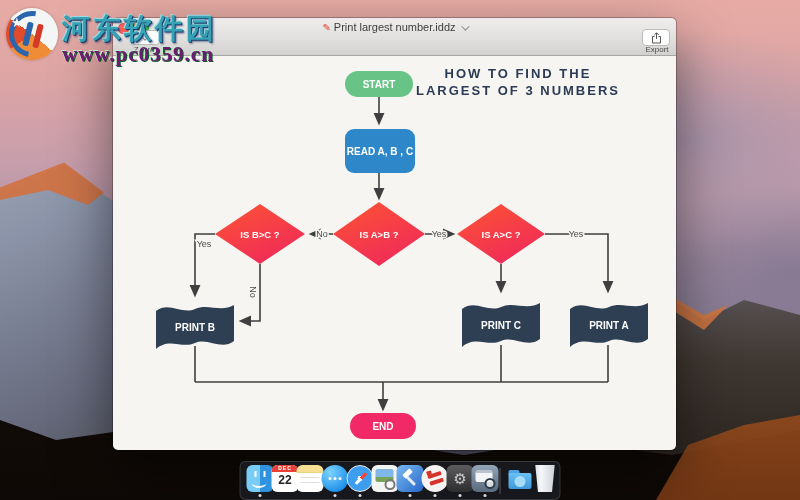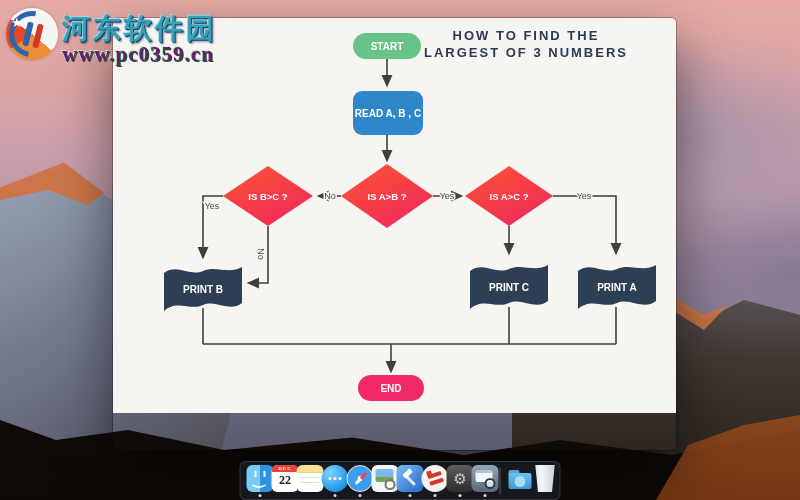--- a/index.html
+++ b/index.html
@@ -61,34 +61,34 @@
   .chev-down{display:inline-block;width:5px;height:5px;border-right:1.5px solid #8a8a8a;
     border-bottom:1.5px solid #8a8a8a;transform:rotate(45deg) translateY(-2px);margin-left:5px;}
   .zoom-btn{position:absolute;left:17px;top:12px;width:28px;height:13px;background:#fdfdfd;
     border:1px solid #bdbbba;border-radius:4px;display:flex;align-items:center;justify-content:center;}
   .zoom-btn .chev-down{margin:0;transform:rotate(45deg) translate(-1px,-1px);}
   .tool-label{position:absolute;font-size:8px;color:#4a4a4a;text-align:center;}
   .zoom-label{left:11px;top:27px;width:40px;}
   .export-btn{position:absolute;right:6px;top:11px;width:26px;height:15px;background:#fdfdfd;
     border:1px solid #bdbbba;border-radius:4px;display:flex;align-items:center;justify-content:center;}
   .export-label{right:0px;top:27px;width:38px;}
-  .canvas{position:relative;height:395px;background:#f6f5f1;padding-left:8px;}
+  .canvas{position:relative;height:395px;background:#f6f5f1;}
   .canvas svg{display:block;}
   svg text{font-family:"Liberation Sans",sans-serif;}
   .node-text{fill:#ffffff;font-weight:bold;font-size:10px;}
   .d-text{fill:#ffffff;font-weight:bold;font-size:9.5px;}
   .fc-title{font-weight:bold;font-size:13px;letter-spacing:2px;}
   .edge-label{font-size:9px;paint-order:stroke;stroke:#f6f5f1;stroke-width:3px;}
   .edges polyline,.edges line{fill:none;stroke-width:1.6;}
 
   
   .dock{position:absolute;left:50%;top:461px;transform:translateX(-50%);z-index:20;
     display:inline-flex;align-items:center;gap:3px;padding:3px 6px;height:31px;
     background:rgba(26,29,36,.78);border:1px solid rgba(255,255,255,.14);border-radius:6px;}
-  .dock-item{position:relative;width:22px;height:31px;font-family:Liberation Serif, serif;}
+  .dock-item{position:relative;width:22px;height:31px;}
   .dock-icon{position:absolute;top:0;left:0;width:27px;height:27px;border-radius:6px;overflow:hidden;}
   .dot{position:absolute;bottom:-1px;left:12px;width:3px;height:3px;border-radius:50%;
     background:rgba(255,255,255,.85);display:none;}
   .running .dot{display:block;}
   .dock-sep{width:1px;height:26px;background:rgba(255,255,255,.28);margin:0 3px;}
 
   .ic-finder{background:linear-gradient(90deg,#79ccf5 0 50%,#2f93e0 50% 100%);}
   .ic-finder::before{content:"";position:absolute;left:8px;top:6px;width:2px;height:6px;background:#fff;
     box-shadow:9px 0 0 #fff;}
   .ic-finder::after{content:"";position:absolute;left:5px;bottom:4px;width:15px;height:8px;
@@ -158,20 +158,39 @@
       <div class="wm-swoosh"></div>
       <div class="wm-star">★</div>
       <div class="wm-bar-blue"></div>
       <div class="wm-bar-red"></div>
     </div>
     <div class="wm-name">河东软件园</div>
     <div class="wm-url">www.pc0359.cn</div>
   </div>
 
   <div class="window">
+    <div class="titlebar">
+      <div class="tl tl-close"></div>
+      <div class="tl tl-min"></div>
+      <div class="tl tl-max"></div>
+      <div class="title-wrap">
+        <span class="pencil">✎</span><span>Print largest number.iddz</span><span class="chev-down"></span>
+      </div>
+      <div class="zoom-btn">
+        <span class="chev-down"></span>
+      </div>
+      <div class="tool-label zoom-label">Zoom</div>
+      <div class="export-btn">
+        <svg width="11" height="12" viewBox="0 0 11 12">
+          <path d="M3.5,4.5 H1.5 V11 H9.5 V4.5 H7.5" fill="none" stroke="#555" stroke-width="1"></path>
+          <path d="M5.5,1 V7 M5.5,0.8 L3.4,2.9 M5.5,0.8 L7.6,2.9" fill="none" stroke="#555" stroke-width="1"></path>
+        </svg>
+      </div>
+      <div class="tool-label export-label">Export</div>
+    </div>
 
     <div class="canvas">
       <svg viewBox="0 0 563 395" width="563" height="395">
         <defs>
           <linearGradient id="diamGrad" x1="0.2" y1="0" x2="0.8" y2="1">
             <stop offset="0" stop-color="#FC5136"></stop>
             <stop offset="1" stop-color="#EF285B"></stop>
           </linearGradient>
           <marker id="arr" orient="auto" markerWidth="9" markerHeight="8" refX="6.5" refY="3.5">
             <path d="M0,0 L8,3.5 L0,7 Z" fill="#3F3F3F"></path>

